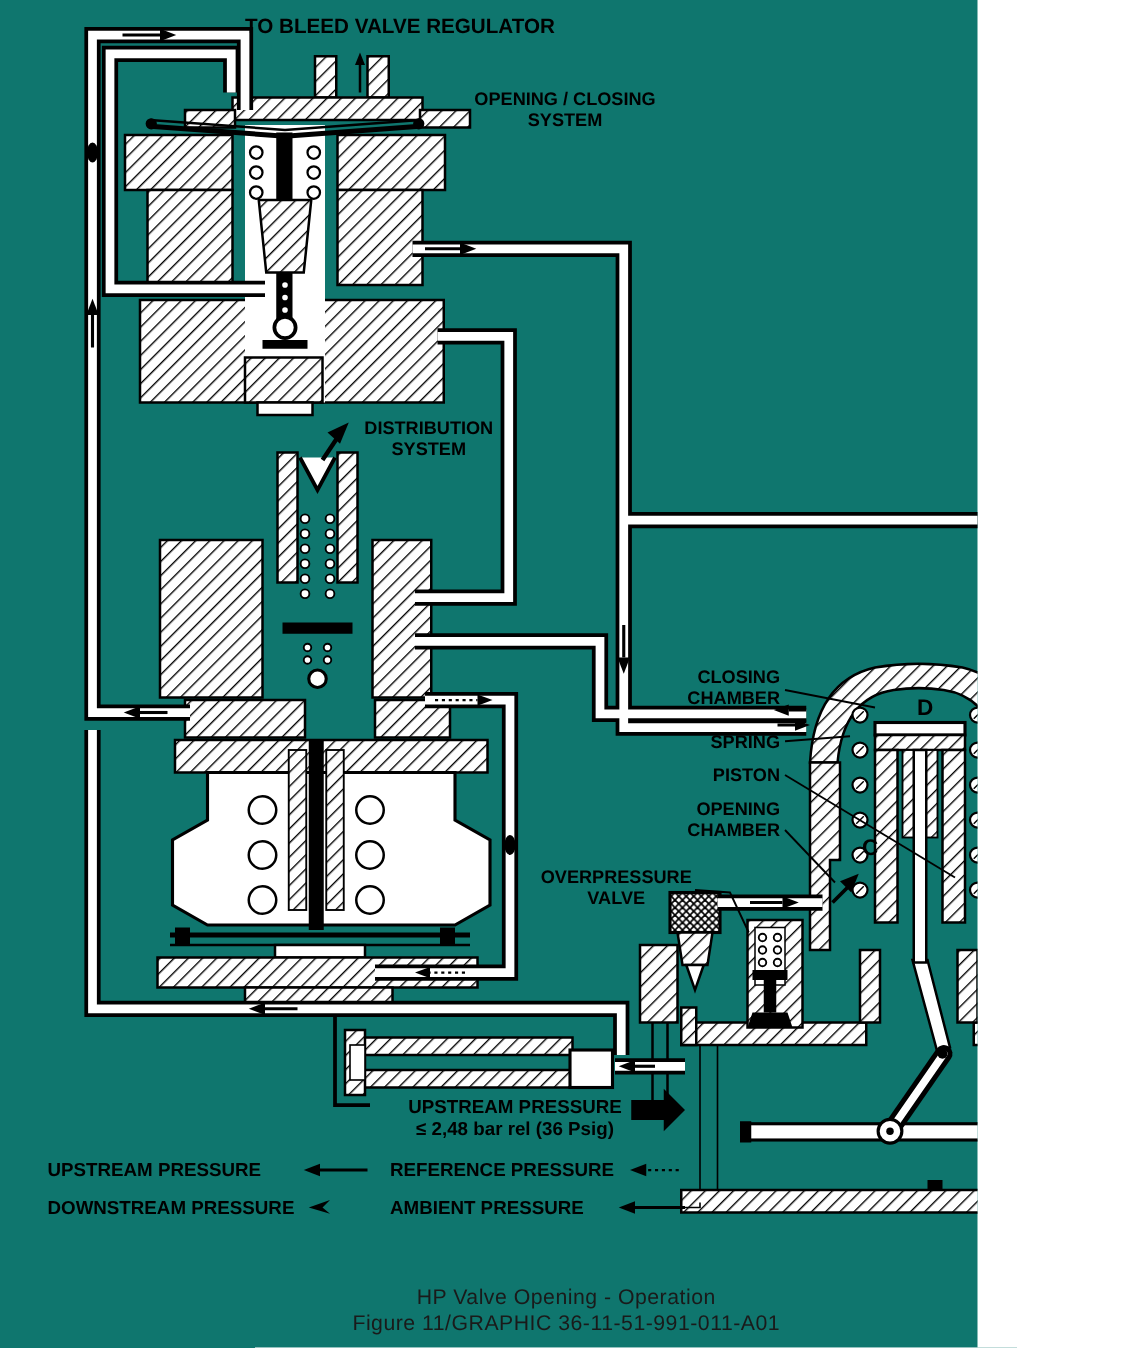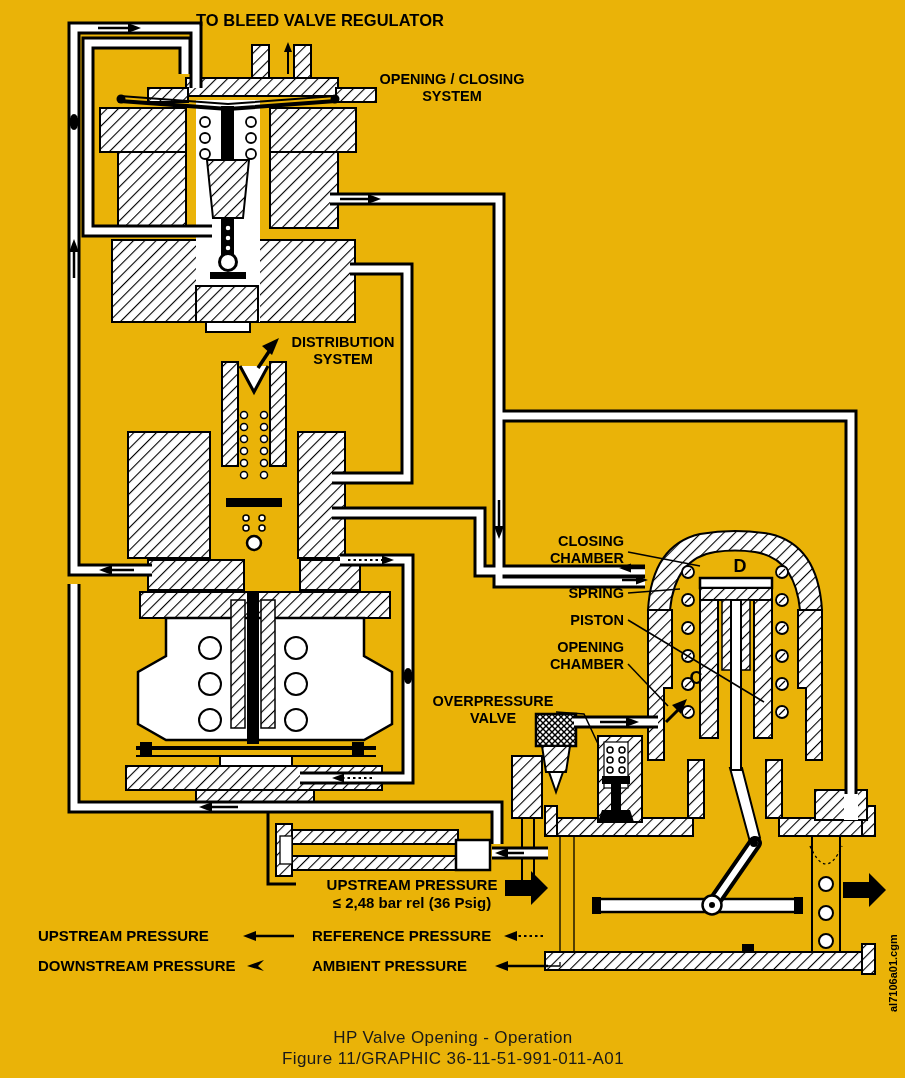--- a/index.html
+++ b/index.html
@@ -1,16 +1,16 @@
 <!DOCTYPE html>
 <html><head>
 <meta charset="utf-8">
 <style>
   html,body{margin:0;padding:0;background:#ffffff;}
-  .page{position:relative;width:905px;height:1078px;background:#eab308;overflow:hidden;
+  .page{position:relative;width:782px;height:1078px;background:#0f766e;overflow:hidden;
         font-family:"Liberation Sans", sans-serif;}
   svg text{fill:#000;}
   .lbl{font-family:"Liberation Sans", sans-serif;font-weight:bold;font-size:15px;}
   .lbl-big{font-family:"Liberation Sans", sans-serif;font-weight:bold;font-size:16.5px;}
   .lbl-sm{font-family:"Liberation Sans", sans-serif;font-weight:bold;font-size:14.5px;}
   .letter{font-family:"Liberation Sans", sans-serif;font-weight:bold;font-size:18px;}
   .cap{font-family:"Liberation Sans", sans-serif;font-weight:normal;font-size:17px;letter-spacing:0.4px;fill:#1a1a1a;}
   .fileref{font-family:"Liberation Sans", sans-serif;font-weight:bold;font-size:11px;}
 </style>
 </head>

